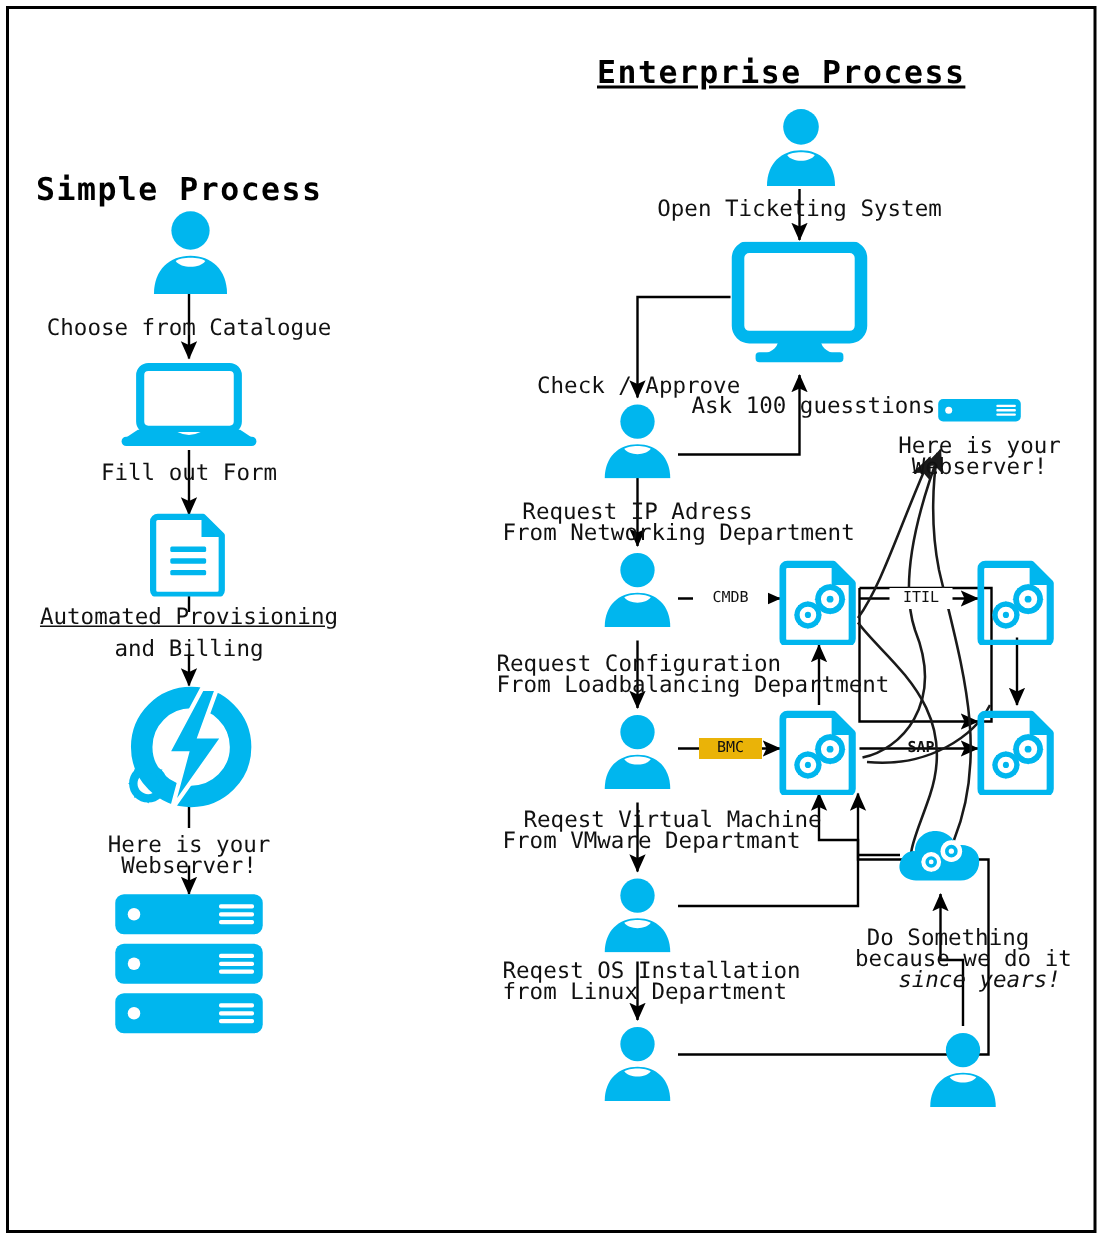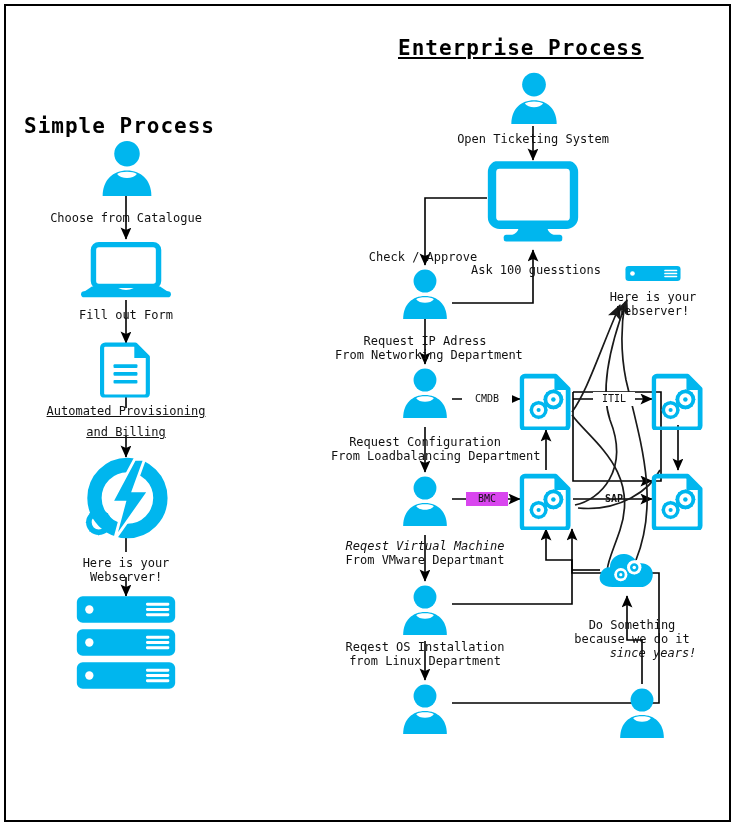--- a/index.html
+++ b/index.html
@@ -1,21 +1,21 @@
 <!DOCTYPE html>
 <html><head>
 <meta charset="utf-8">
 <style>
   html,body{margin:0;padding:0;background:#ffffff;}
   body{width:742px;height:832px;font-family:"DejaVu Sans Mono","Liberation Mono",monospace;}
   #page{position:relative;width:742px;height:832px;background:#fff;overflow:hidden;}
   #frame{position:absolute;left:4px;top:4px;width:727px;height:818px;border:2px solid #000;box-sizing:border-box;}
   svg#canvas{position:absolute;left:0;top:0;width:742px;height:832px;}
   .ttl{position:absolute;font-family:"DejaVu Sans Mono","Liberation Mono",monospace;font-weight:bold;font-size:21px;color:#000;letter-spacing:1px;white-space:nowrap;}
-  .lbl{position:absolute;font-family:"DejaVu Sans Mono","Liberation Mono",monospace;font-size:12px;color:#111;white-space:pre;line-height:14px;text-align:center;}
+  .lbl{position:absolute;font-family:"DejaVu Sans Mono","Liberation Mono",monospace;font-size:15px;color:#111;white-space:pre;line-height:14px;text-align:center;}
   .lbl.sm{font-size:10px;}
 </style>
 </head>
 <body>
 
 <div id="page">
   <div id="frame"></div>
 
   <svg id="canvas" viewBox="0 0 742 832">
     <defs>
@@ -259,44 +259,44 @@
   <svg style="position:absolute;left:625px;top:265px;width:56px;height:17px" viewBox="0 0 120 34">
       <use href="#ico-server-unit"></use>
     </svg>
 
   <div class="ttl" style="left:24px;top:114px;">Simple Process</div>
   <div class="ttl" style="left:398px;top:36px;text-decoration:underline;">Enterprise Process</div>
 
   <div class="lbl" style="left:26px;top:211px;width:200px;">Choose from Catalogue</div>
   <div class="lbl" style="left:46px;top:308px;width:160px;">Fill out Form</div>
   <div class="lbl" style="left:16px;top:404px;width:220px;text-decoration:underline;">Automated Provisioning</div>
-  <div class="lbl" style="left:16px;top:425px;width:220px;text-decoration:underline;">and Billing</div>
+  <div class="lbl" style="left:16px;top:425px;width:220px;">and Billing</div>
   <div class="lbl" style="left:46px;top:556px;width:160px;">Here is your</div>
   <div class="lbl" style="left:46px;top:570px;width:160px;">Webserver!</div>
 
   <div class="lbl" style="left:433px;top:132px;width:200px;">Open Ticketing System</div>
   <div class="lbl" style="left:358px;top:214px;width:130px;margin-top:36px;">Check / Approve</div>
   <div class="lbl" style="left:461px;top:263px;width:150px;">Ask 100 guesstions</div>
 
   <div class="lbl" style="left:335px;top:334px;width:180px;">Request IP Adress</div>
   <div class="lbl" style="left:335px;top:348px;width:180px;">From Networking Department</div>
 
   <div class="lbl" style="left:331px;top:435px;width:188px;">Request Configuration</div>
   <div class="lbl" style="left:331px;top:449px;width:188px;">From Loadbalancing Department</div>
 
-  <div class="lbl" style="left:335px;top:539px;width:180px;font-style:italic;">Reqest Virtual Machine</div>
+  <div class="lbl" style="left:349px;top:539px;width:180px;">Reqest Virtual Machine</div>
   <div class="lbl" style="left:335px;top:553px;width:180px;">From VMware Departmant</div>
 
   <div class="lbl" style="left:335px;top:640px;width:180px;">Reqest OS Installation</div>
   <div class="lbl" style="left:335px;top:654px;width:180px;">from Linux Department</div>
 
   <div class="lbl" style="left:570px;top:618px;width:124px;">Do Something</div>
   <div class="lbl" style="left:570px;top:632px;width:124px;">because we do it</div>
   <div class="lbl" style="left:591px;top:646px;width:124px;font-style:italic;">since years!</div>
 
   <div class="lbl" style="left:591px;top:290px;width:124px;">Here is your</div>
   <div class="lbl" style="left:591px;top:304px;width:124px;">Webserver!</div>
 
   <div class="lbl sm" style="left:462px;top:392px;width:50px;background:#fff;">CMDB</div>
-  <div class="lbl sm" style="left:466px;top:492px;width:42px;background:#d946ef;">BMC</div>
+  <div class="lbl sm" style="left:466px;top:492px;width:42px;background:#eab308;">BMC</div>
   <div class="lbl sm" style="left:593px;top:392px;width:42px;background:#fff;">ITIL</div>
   <div class="lbl sm" style="left:593px;top:492px;width:42px;font-weight:bold;">SAP</div>
 </div>
 
 </body></html>

